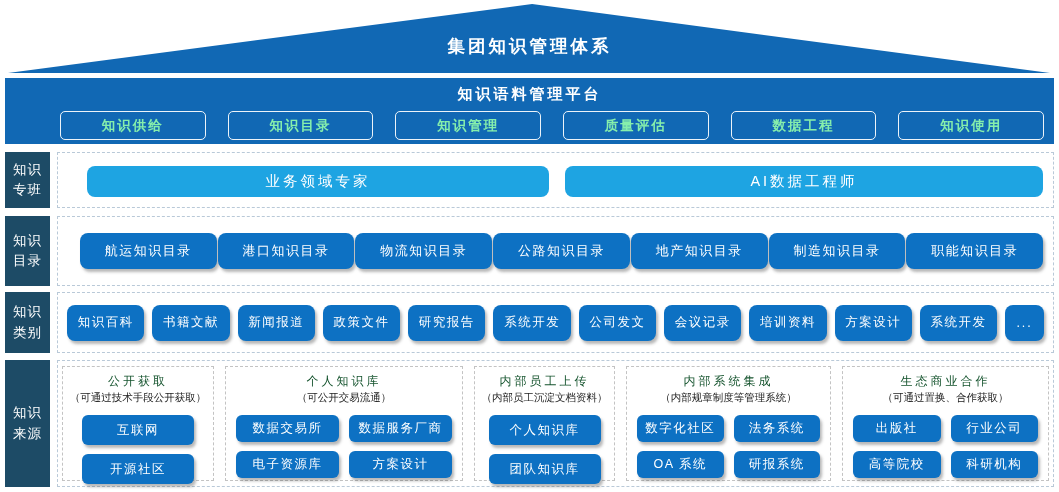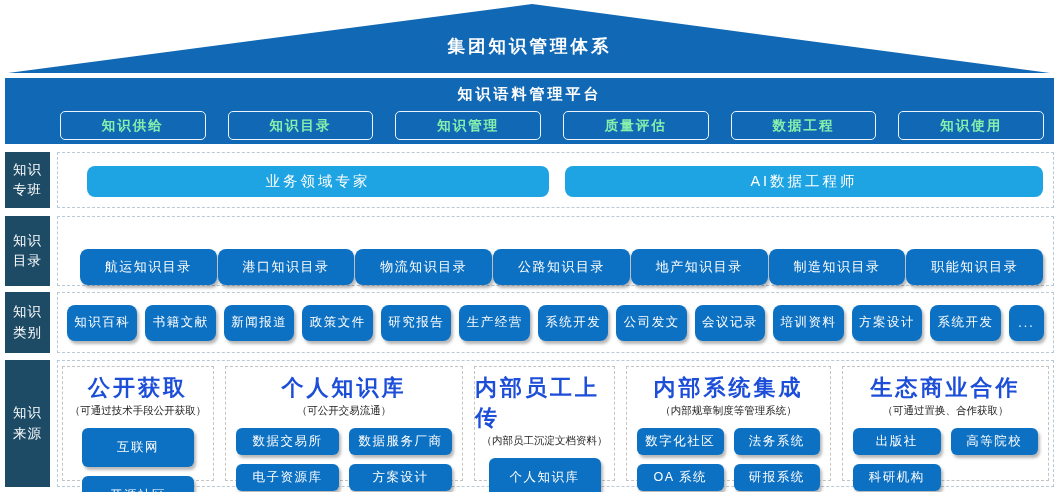--- a/index.html
+++ b/index.html
@@ -68,46 +68,46 @@
   .big-btn {
     height: 31px; border-radius: 8px; background: #1ea4e2;
     color: #ffffff; font-size: 14.5px; letter-spacing: 3px;
     display: flex; align-items: center; justify-content: center;
     cursor: pointer;
   }
   .big-btn:first-child { flex: 0 0 462px; }
   .big-btn:last-child { flex: 1; }
   
   .row2-label, .row2-content { top: 216px; height: 70px; }
-  .row2-buttons { display: flex; align-items: flex-end; height: 100%; padding: 0 10px 0 22px; gap: 1px; }
+  .row2-buttons { display: flex; align-items: center; height: 100%; padding: 0 10px 0 22px; gap: 1px; }
   .row2-buttons .btn { flex: 1; height: 36px; }
   
   .row3-label, .row3-content { top: 292px; height: 61px; }
   .row3-buttons { display: flex; align-items: center; height: 100%; padding: 0 9px; gap: 8px; }
   .row3-buttons .btn { flex: 1; height: 36px; font-size: 12.5px; }
   .row3-buttons .btn:last-child { flex: 0.5 1 0; letter-spacing: 2px; }
   
   .row4-label, .row4-content { top: 360px; height: 127px; }
   .row4-groups { display: flex; height: 100%; padding: 5px 4px; gap: 11px; }
   .group {
     border: 1px dashed #c3c3c3; background: #ffffff;
     display: flex; flex-direction: column; align-items: center;
   }
   .g0 { flex: 0 0 152px; } .g1 { flex: 0 0 238px; } .g2 { flex: 0 0 141px; }
   .g3 { flex: 0 0 205px; } .g4 { flex: 1; }
   .group-title {
-    margin-top: 6px; font-size: 22px; font-weight: bold; color: #1d4ed8;
+    margin-top: 6px; font-size: 12px; font-weight: normal; color: #14532d;
     letter-spacing: 3px;
   }
   .group-note { margin-top: 1px; font-size: 10.5px; color: #222; white-space: nowrap; }
   .group-buttons-col {
     margin-top: 10px; display: flex; flex-direction: column; gap: 9px;
     width: 100%; align-items: center;
   }
-  .group-buttons-col .btn { width: 112px; height: 39px; border-radius: 6px; font-size: 12.5px; }
+  .group-buttons-col .btn { width: 112px; height: 30px; border-radius: 6px; font-size: 12.5px; }
   .group-buttons-grid {
     margin-top: 10px; display: grid; grid-template-columns: 1fr 1fr;
     gap: 9px 10px; width: 100%; padding: 0 10px;
   }
   .group-buttons-grid .btn { height: 27px; border-radius: 6px; font-size: 12.5px; }
 </style>
 </head>
 <body>
 
 <div class="roof"></div>
@@ -156,21 +156,20 @@
   <span>知识</span>
   <span>类别</span>
 </div>
 <div class="row-content row3-content">
   <div class="row3-buttons">
       <div class="btn">知识百科</div>
       <div class="btn">书籍文献</div>
       <div class="btn">新闻报道</div>
       <div class="btn">政策文件</div>
       <div class="btn">研究报告</div>
-      <div class="btn">生产经营</div>
       <div class="btn">系统开发</div>
       <div class="btn">公司发文</div>
       <div class="btn">会议记录</div>
       <div class="btn">培训资料</div>
       <div class="btn">方案设计</div>
       <div class="btn">系统开发</div>
       <div class="btn">...</div>
     </div>
 </div>
 
@@ -214,18 +213,19 @@
           <div class="btn">法务系统</div>
           <div class="btn">OA 系统</div>
           <div class="btn">研报系统</div>
         </div>
     </div>
     <div class="group g4">
       <div class="group-title">生态商业合作</div>
       <div class="group-note">（可通过置换、合作获取）</div>
       <div class="group-buttons-grid">
           <div class="btn">出版社</div>
+          <div class="btn">行业公司</div>
           <div class="btn">高等院校</div>
           <div class="btn">科研机构</div>
         </div>
     </div>
   </div>
 </div>
 
 </body></html>

